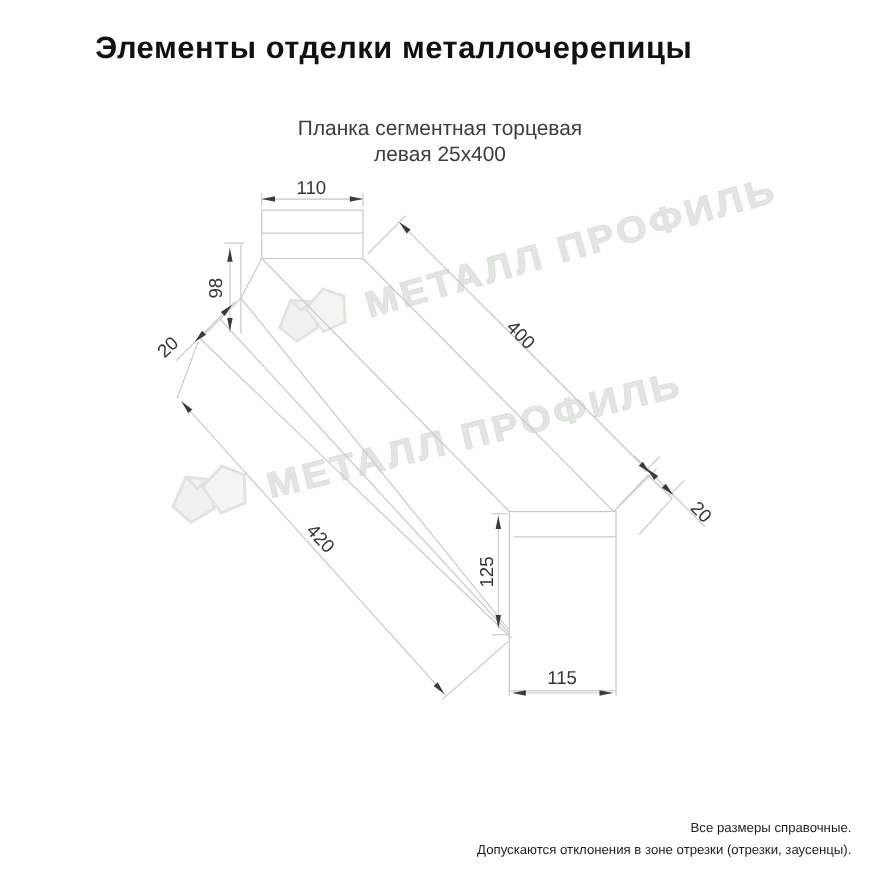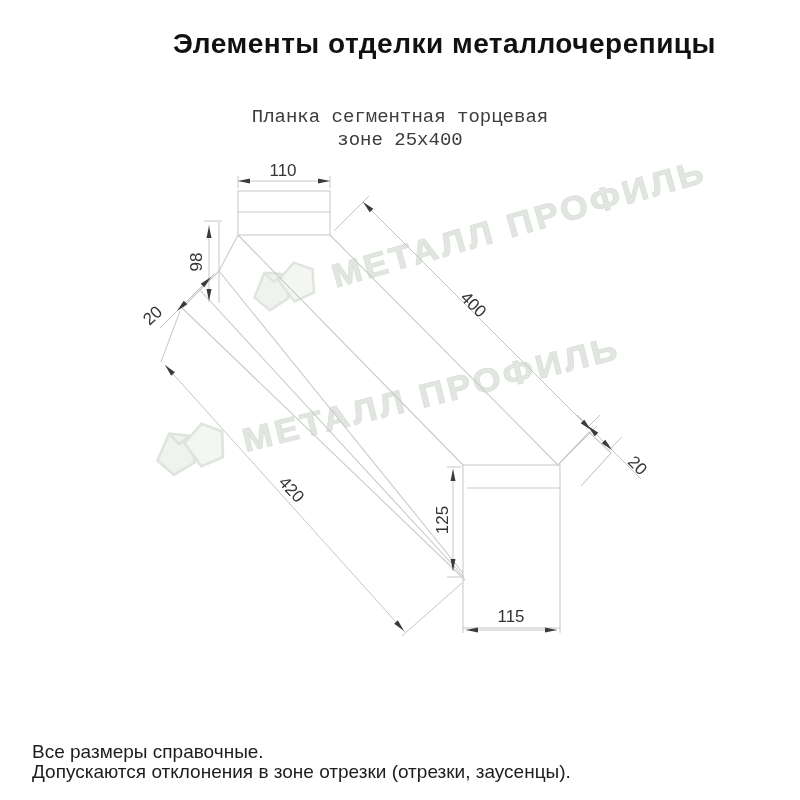--- a/index.html
+++ b/index.html
@@ -1,30 +1,30 @@
 <!DOCTYPE html>
 <html><head>
 <meta charset="utf-8">
 <style>
   html,body{margin:0;padding:0;}
   body{
     width:800px;height:800px;position:relative;background:#ffffff;
     font-family:"Liberation Sans", sans-serif;overflow:hidden;
   }
   .page-title{
-    position:absolute;left:0;top:28px;width:716px;text-align:right;
+    position:absolute;left:0;top:28px;width:716px;text-align:center;
     font-size:28px;font-weight:bold;color:#111111;letter-spacing:0.5px;
   }
   .subtitle{
     position:absolute;left:0;top:106px;width:800px;text-align:center;
-    font-size:19px;font-weight:400;color:#3d3d3d;line-height:23px;font-family:Liberation Mono, monospace;
+    font-size:19px;font-weight:400;color:#3d3d3d;line-height:23px;
   }
   .footer{
-    position:absolute;left:32px;top:742px;width:760px;
-    font-size:19px;color:#1d1d1d;line-height:20px;
+    position:absolute;left:14px;top:742px;width:760px;
+    font-size:12px;color:#1d1d1d;line-height:20px;text-align:right;
   }
   .watermark{
     position:absolute;display:flex;align-items:center;gap:12px;
     pointer-events:none;white-space:nowrap;
   }
   .watermark .wm-text{
     font-size:33px;font-weight:bold;letter-spacing:3px;
     color:#e2e6e1;-webkit-text-stroke:1px #dde2dc;
     transform:scaleX(1.08);transform-origin:left center;
   }
@@ -59,21 +59,21 @@
       <path d="M40,26 L64,10 L84,24 L78,52 L52,56 Z" fill="#f4f6f2" stroke="#e0e4df" stroke-width="3"></path>
       <path d="M26,12 L34,26 L48,20" fill="none" stroke="#e0e4df" stroke-width="3"></path>
     </svg>
   </span>
   <span class="wm-text">МЕТАЛЛ ПРОФИЛЬ</span>
 </div>
 
 <div class="page-title">Элементы отделки металлочерепицы</div>
 <div class="subtitle">
   <div>Планка сегментная торцевая</div>
-  <div>зоне 25х400</div>
+  <div>левая 25х400</div>
 </div>
 
 <svg class="drawing" width="800" height="800" viewBox="0 0 800 800">
 
   <g class="part">
 
     <rect x="238" y="191" width="92" height="44"></rect>
     <line x1="238" y1="212" x2="330" y2="212"></line>
 
     <line x1="238" y1="235" x2="219" y2="271"></line>

